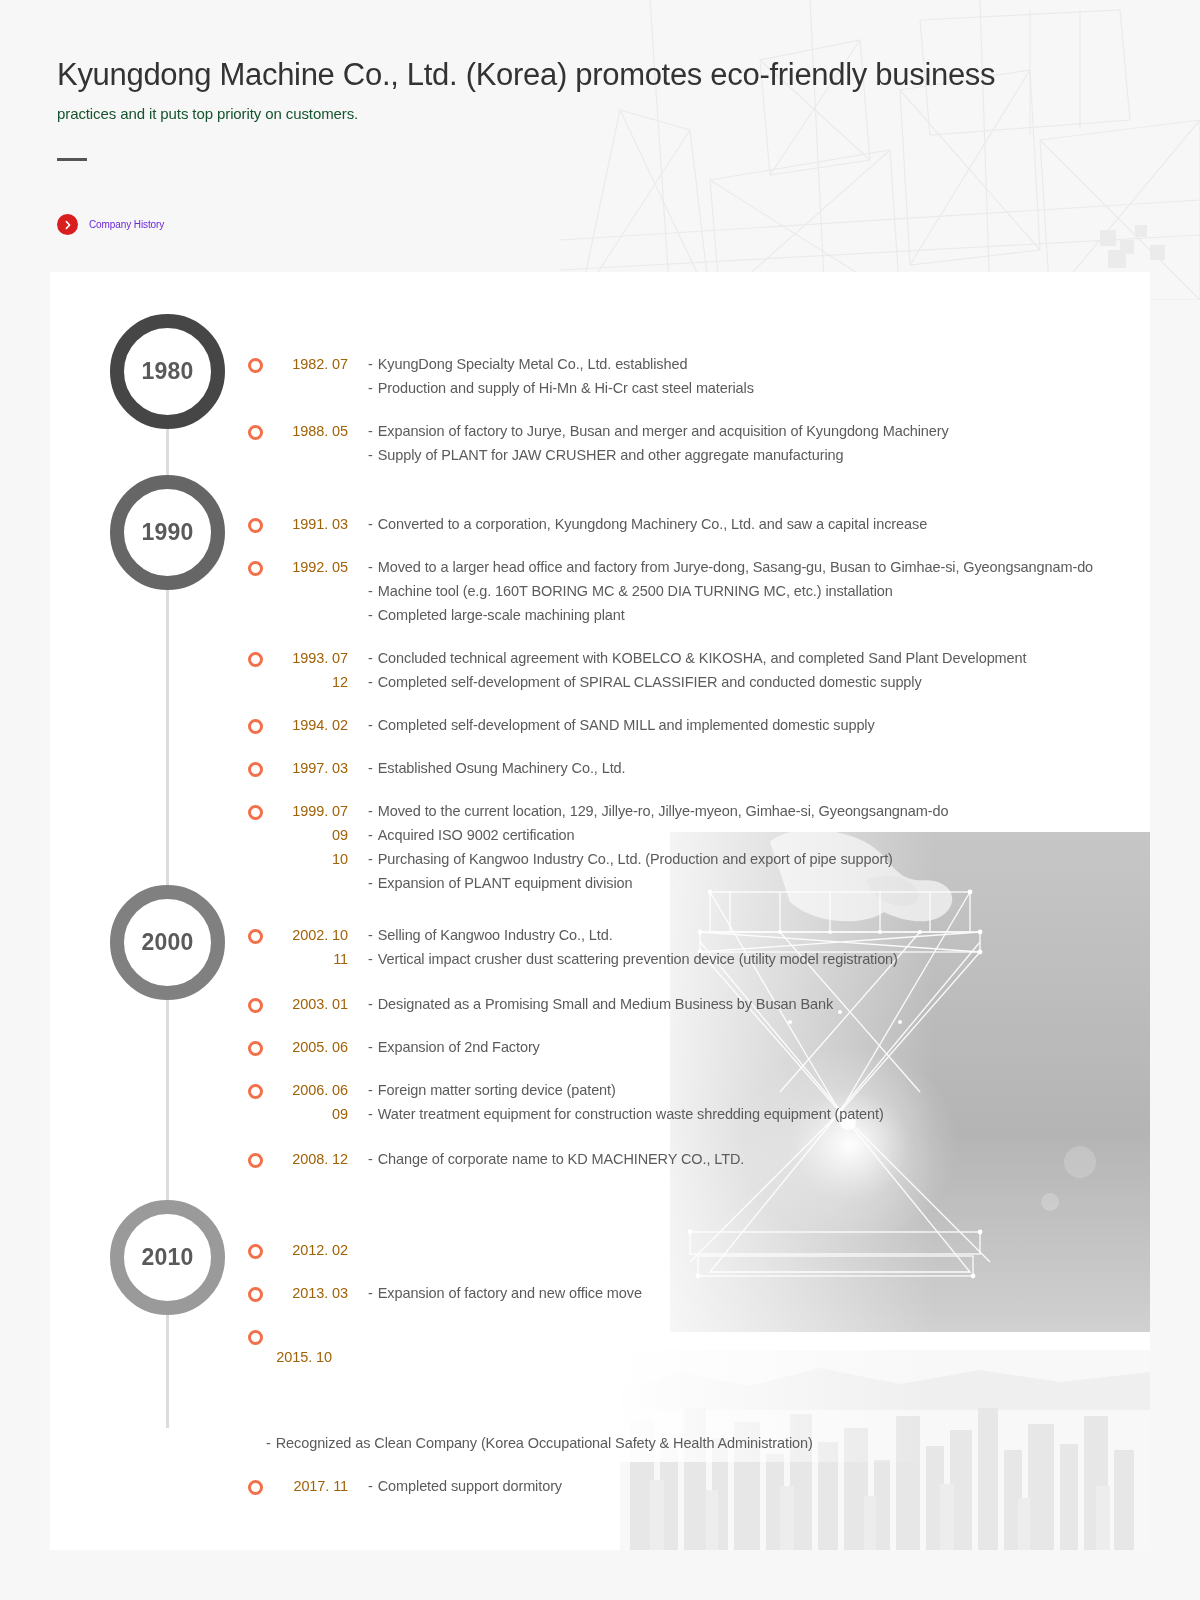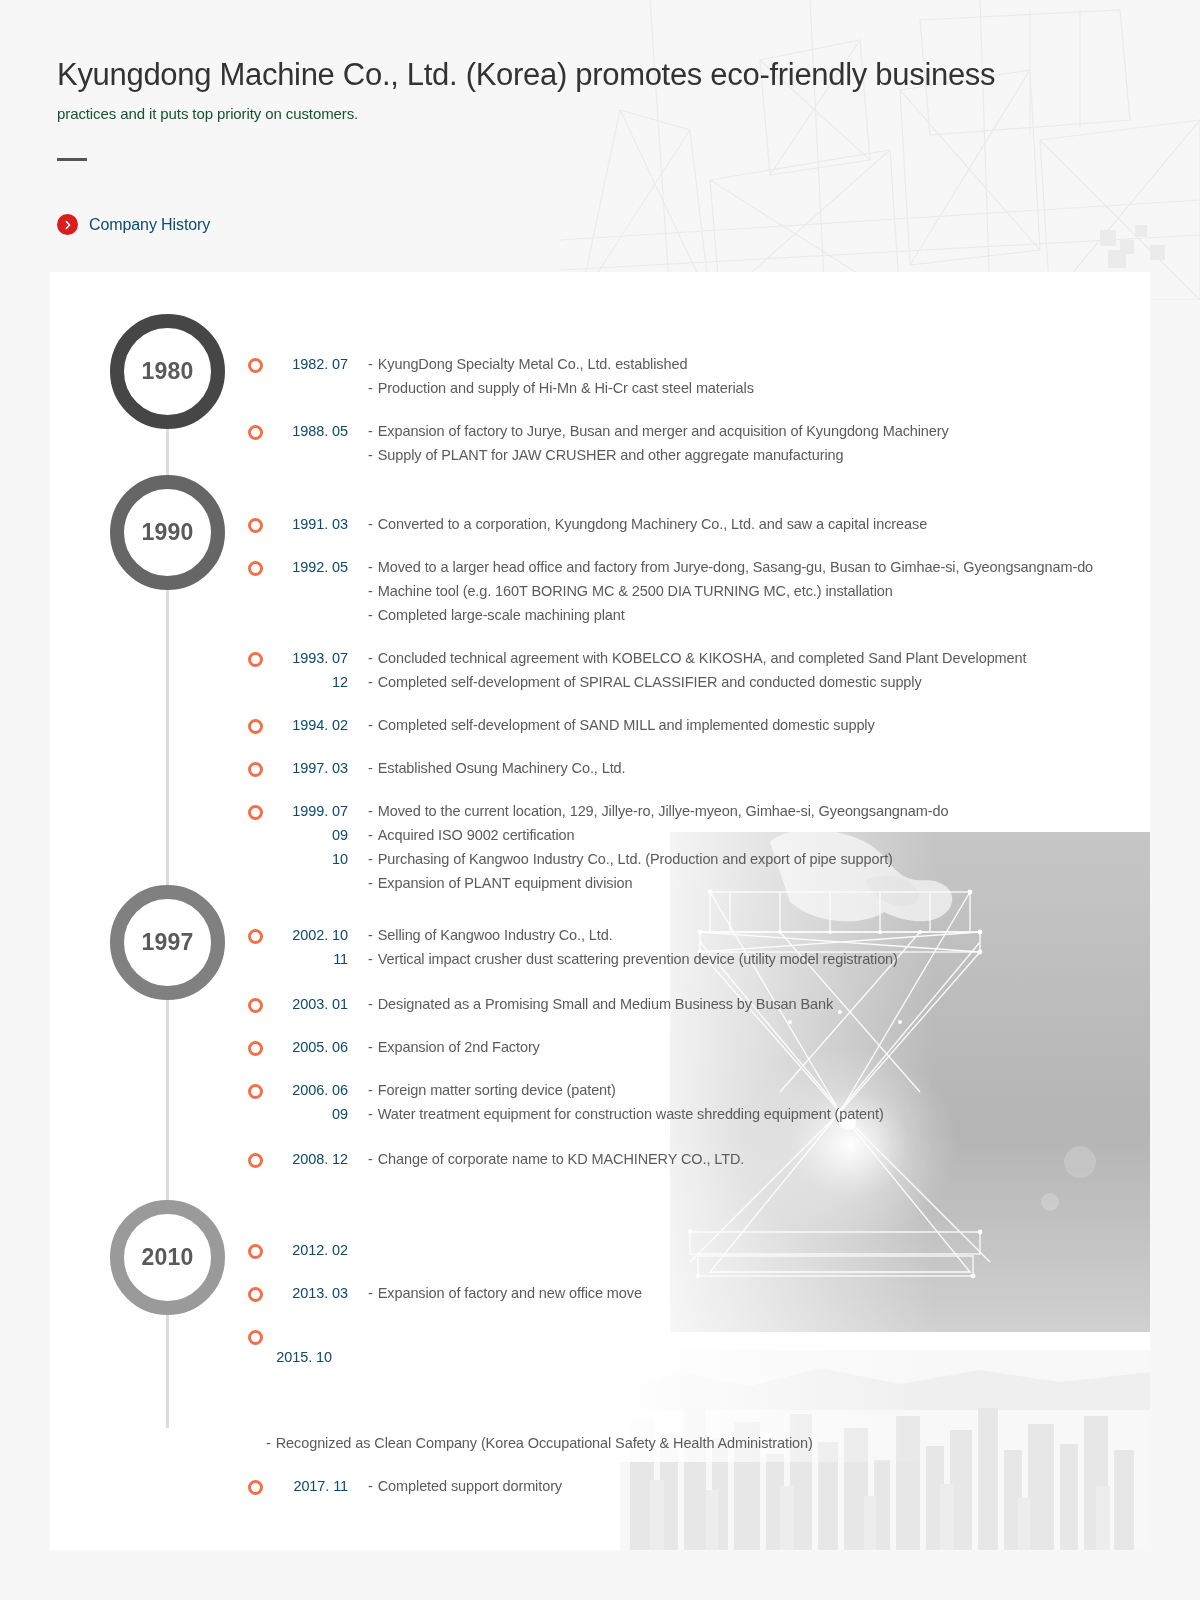--- a/index.html
+++ b/index.html
@@ -61,22 +61,22 @@
     width: 21px; height: 21px;
     border-radius: 50%;
     background: #d81e1e;
     display: flex;
     align-items: center;
     justify-content: center;
     flex: 0 0 auto;
   }
   .chevron-badge svg { display: block; }
   .section-label-text {
-    font-size: 16px;
-    color: #0c4a6e;
+    font-size: 10px;
+    color: #6d28d9;
     letter-spacing: -.1px;
   }
 
   
   .panel {
     position: absolute;
     top: 272px; left: 50px;
     width: 1100px; height: 1278px;
     background: #ffffff;
     overflow: hidden;
@@ -163,21 +163,21 @@
     border: 3px solid #f0714a;
     box-sizing: content-box;
   }
   .dot-col.empty .bullet-dot { visibility: hidden; }
 
   .date-col {
     width: 86px;
     flex: 0 0 86px;
     text-align: right;
     font-size: 14.5px;
-    color: #0c4a6e;
+    color: #a16207;
     line-height: 24px;
     letter-spacing: -.1px;
     padding-right: 2px;
   }
 
   .desc-col {
     flex: 1 1 auto;
     padding-left: 18px;
   }
   .desc-line {
@@ -462,21 +462,21 @@
           <div class="date-col">10</div>
           <div class="desc-col">
             <div class="desc-line"><span class="dash">-</span><span>Purchasing of Kangwoo Industry Co., Ltd. (Production and export of pipe support)</span></div>
             <div class="desc-line"><span class="dash">-</span><span>Expansion of PLANT equipment division</span></div>
           </div>
         </div>
       </div>
     </div>
 
     <div class="decade-marker" style="top:613px; border:14px solid #808080;">
-      <span>1997</span>
+      <span>2000</span>
     </div>
 
     <div class="era-group" style="top:651px;">
       <div class="entry" style="display:block;">
         <div class="sub-row">
           <div class="dot-col">
               <div class="bullet-dot"></div>
             </div>
           <div class="date-col">2002. 10</div>
           <div class="desc-col">

